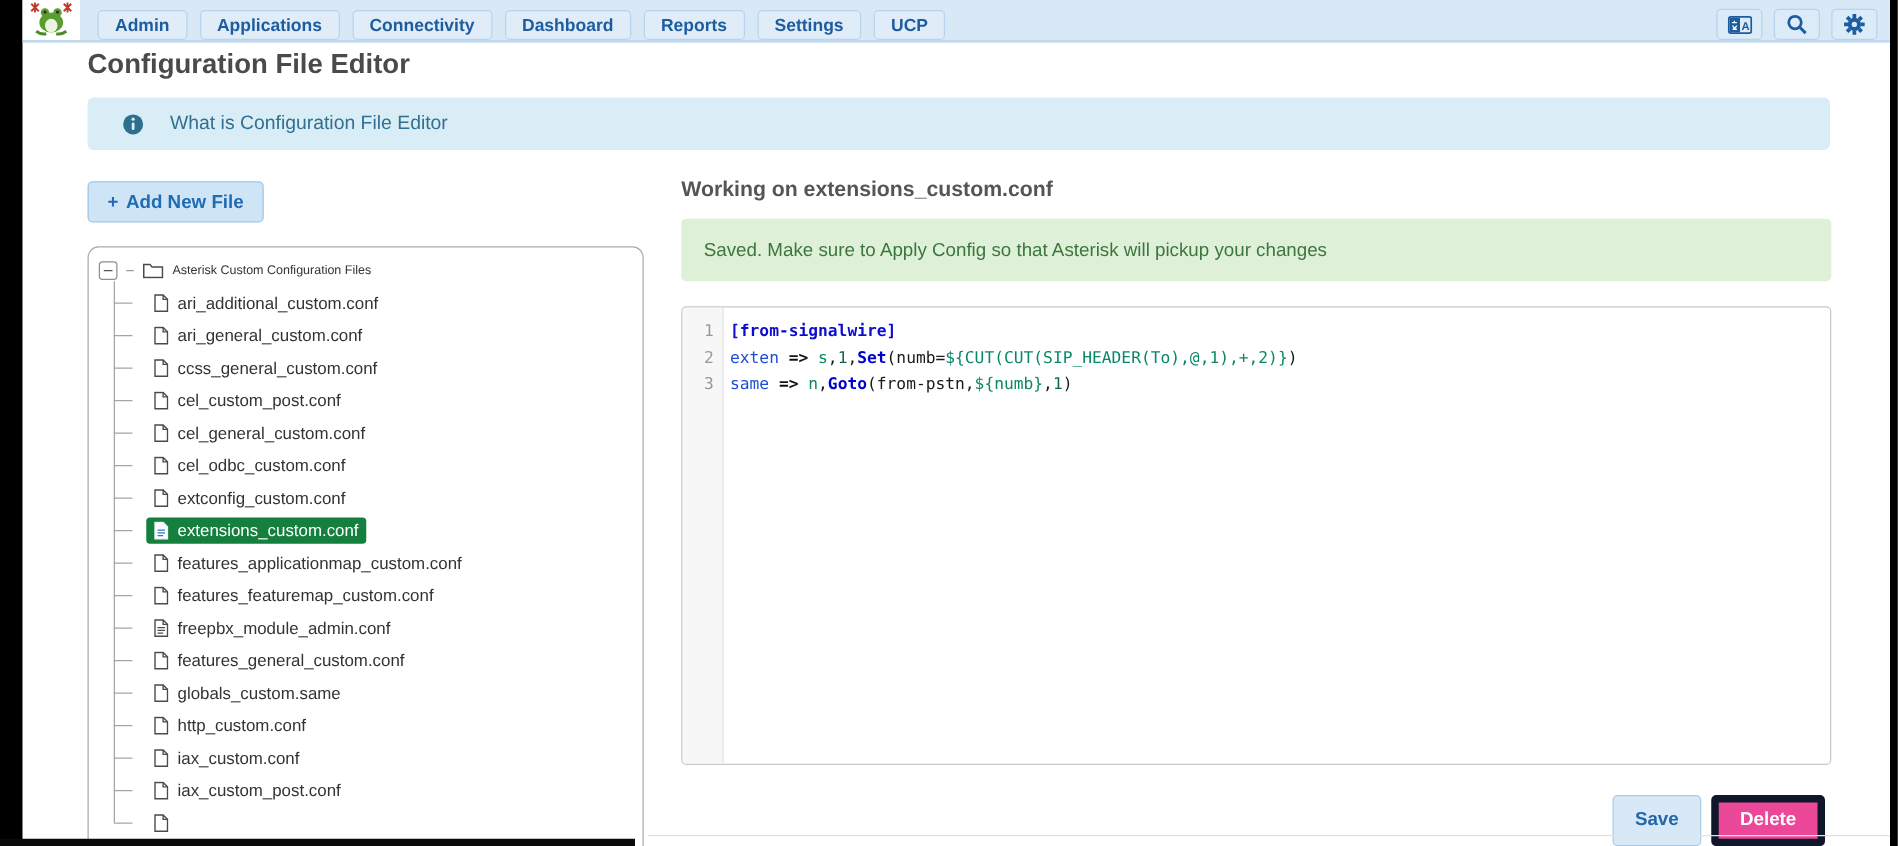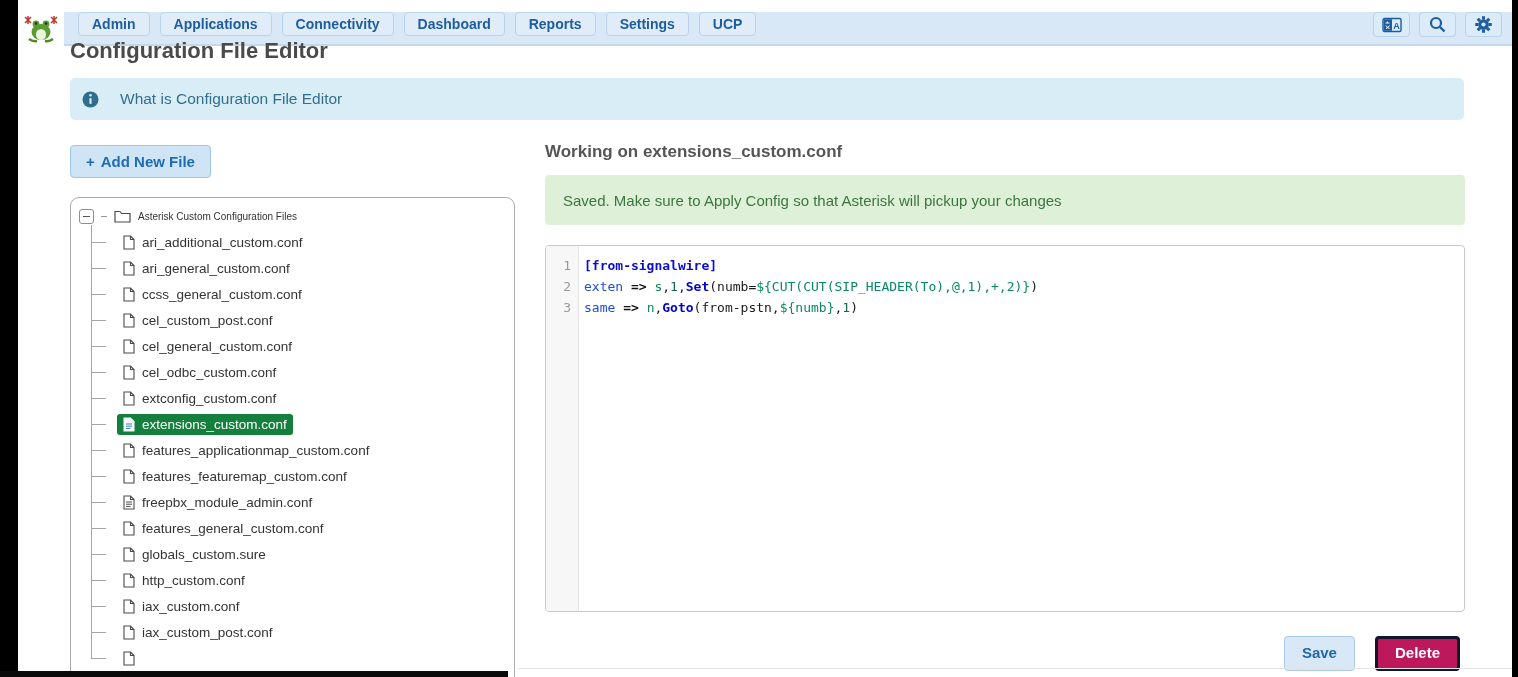--- a/index.html
+++ b/index.html
@@ -3,40 +3,40 @@
 <meta charset="utf-8">
 <style>
   * { box-sizing: border-box; margin: 0; padding: 0; }
   html, body { width: 1518px; height: 677px; overflow: hidden; background: #000; }
   body { font-family: "Liberation Sans", sans-serif; position: relative; }
 
   .shell { position: absolute; left: 18px; top: 0; width: 1494px; height: 677px;
            background: #fff; overflow: hidden; }
 
   
-  .navbar { position: absolute; left: 0; top: 12px; width: 100%; height: 34px;
+  .navbar { position: absolute; left: 0; top: 0; width: 100%; height: 34px;
             background: #d8e8f7; border-bottom: 2px solid #c2d8ec;
-            display: flex; align-items: flex-start; }
+            display: flex; align-items: flex-end; }
   .logo-box { width: 46px; height: 34px; background: #fff; display: flex;
               align-items: center; justify-content: center; flex: 0 0 auto; }
   .nav-tabs { display: flex; gap: 10px; margin-left: 14px; flex: 1 1 auto; }
   .nav-tab { background: #e0edf9; border: 1px solid #b9d3ec; border-radius: 4px;
              color: #1d5c9e; font-weight: bold; font-size: 14px; padding: 4px 13px;
              cursor: pointer; line-height: 1; }
   .nav-icons { display: flex; gap: 9px; margin-right: 10px; }
   .icon-btn { width: 37px; height: 25px; background: #dcebf8; border: 1px solid #b9d3ec;
               border-radius: 4px; display: flex; align-items: center; justify-content: center;
               cursor: pointer; color:#1d5c9e; }
 
   
   .page-title { position: absolute; left: 52px; top: 38px; font-size: 22px;
                 font-weight: bold; color: #4a4a4a; }
   .info-alert { position: absolute; left: 52px; top: 78px; width: 1394px; height: 42px;
                 background: #d9edf7; border-radius: 5px; display: flex; align-items: center;
-                padding-left: 12px; gap: 21px; cursor: pointer; }
+                padding-left: 28px; gap: 21px; cursor: pointer; }
   .info-alert .txt { color: #31708f; font-size: 15.5px; }
 
   
   .add-btn { position: absolute; left: 52px; top: 145px; height: 33px;
              background: #cfe4f5; border: 1px solid #9dc5e8; border-radius: 4px;
              color: #1f6cb5; font-weight: bold; font-size: 15px; padding: 0 15px;
              display: flex; align-items: center; gap: 6px; cursor: pointer; }
   .tree-panel { position: absolute; left: 52px; top: 197px; width: 445px; height: 560px;
                 border: 1px solid #ababab; border-radius: 9px; background: #fff; }
   .tree-root { display: flex; align-items: center; gap: 7px; margin: 9px 0 0 8px;
@@ -82,25 +82,25 @@
   .lc { padding-left: 5px; white-space: pre; }
   .tk-hdr  { color: #0d0dd0; font-weight: bold; }
   .tk-atom { color: #1d4ed8; }
   .tk-op   { color: #111; font-weight: bold; }
   .tk-num  { color: #116644; }
   .tk-app  { color: #0000cc; font-weight: bold; }
   .tk-var  { color: #0a8866; }
   .tk-plain{ color: #1a1a1a; }
 
   .btn-row { position: absolute; top: 636px; left: 0; width: 915px;
-             display: flex; justify-content: flex-end; gap: 20px; }
+             display: flex; justify-content: flex-end; gap: 8px; }
   .btn { border-radius: 4px; font-size: 15px; font-weight: bold; padding: 6px 17px;
          cursor: pointer; line-height: 1.1; }
   .btn-save { background: #d8e8f6; border: 1px solid #a9cbe8; color: #2268a8; }
-  .btn-delete { background: #be185d; border: 3px solid #0f172a; color: #fff; }
+  .btn-delete { background: #ec4899; border: 6px solid #0f172a; color: #fff; }
 
   .bottom-line { position: absolute; left: 500px; top: 668px; width: 994px; height: 1px;
                  background: #e3e3e3; }
   .artifact-bar { position: absolute; left: 0; top: 671px; width: 508px; height: 6px;
                   background: #0a0a0a; z-index: 40; }
 </style>
 </head>
 <body>
 
 <div class="shell">
@@ -292,21 +292,21 @@
             </svg>
             <span class="file-label">features_general_custom.conf</span>
           </span>
         </div>
         <div class="tree-item">
           <span class="row-content">
             <svg width="12" height="15" viewBox="0 0 12 15">
               <path d="M1 1 h6.5 L11 4.5 V14 H1 z" fill="#fff" stroke="#4a4a4a" stroke-width="1.1"></path>
               <path d="M7.5 1 v3.5 H11" fill="none" stroke="#4a4a4a" stroke-width="1.1"></path>
             </svg>
-            <span class="file-label">globals_custom.sure</span>
+            <span class="file-label">globals_custom.same</span>
           </span>
         </div>
         <div class="tree-item">
           <span class="row-content">
             <svg width="12" height="15" viewBox="0 0 12 15">
               <path d="M1 1 h6.5 L11 4.5 V14 H1 z" fill="#fff" stroke="#4a4a4a" stroke-width="1.1"></path>
               <path d="M7.5 1 v3.5 H11" fill="none" stroke="#4a4a4a" stroke-width="1.1"></path>
             </svg>
             <span class="file-label">http_custom.conf</span>
           </span>

